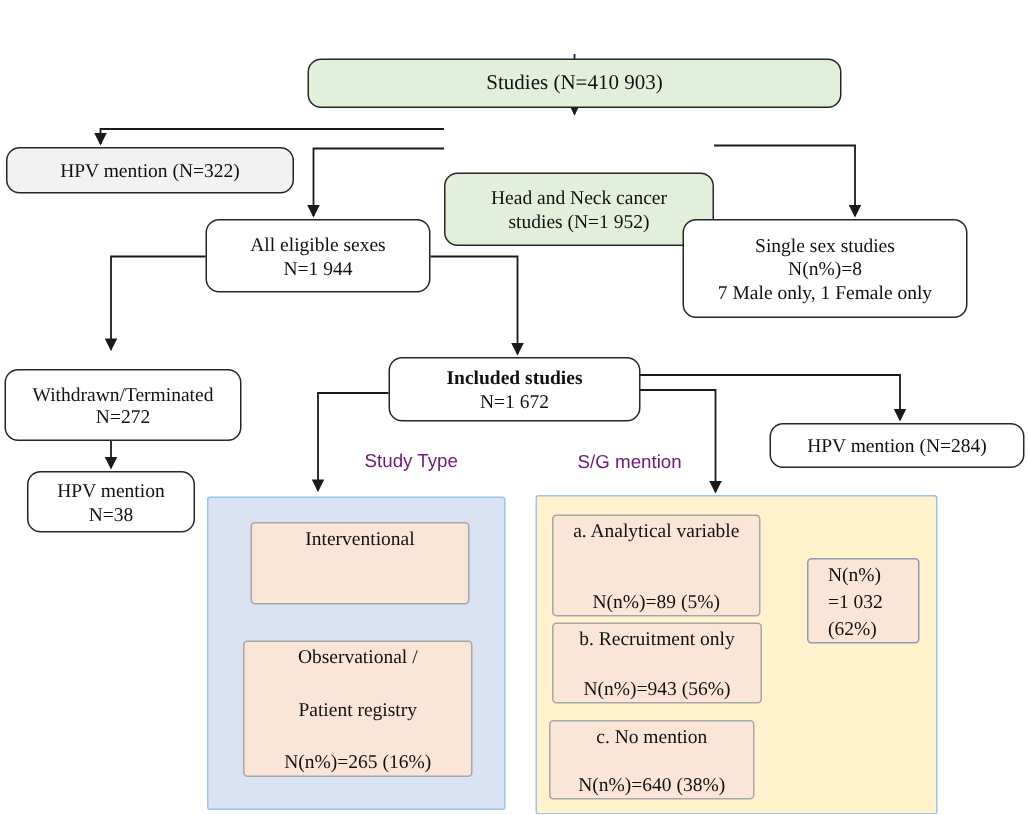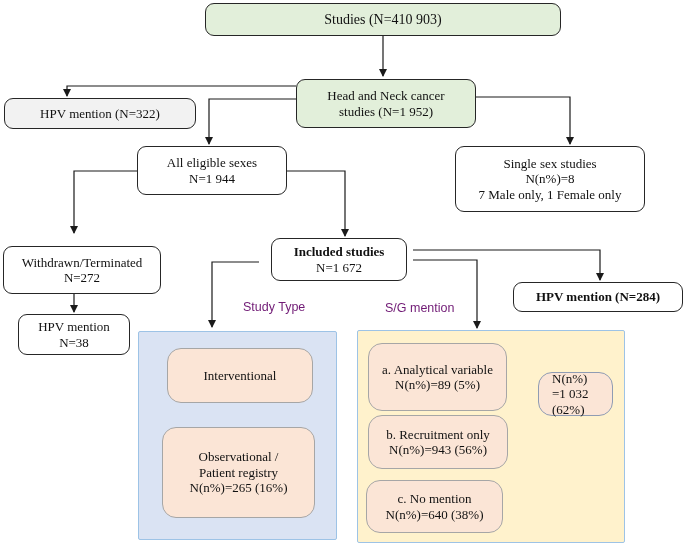--- a/index.html
+++ b/index.html
@@ -18,34 +18,35 @@
     display:flex;flex-direction:column;justify-content:center;align-items:center;
     text-align:center;
     border:1.5px solid #262626;
     border-radius:9px;
     background:#ffffff;
     font-size:13px;line-height:15.5px;
     padding:2px 4px;
     z-index:2;
   }
   .node span{display:block;}
-  .green{background:#e2efda;}
+  .green{background:#e2efda;margin-top:36px;}
   .grayfill{background:#f2f2f2;}
   .panel{
     position:absolute;box-sizing:border-box;
     border:1.5px solid #9dc3e6;border-radius:2px;
     z-index:1;
   }
   .bluepanel{background:#dae3f3;}
   .yellowpanel{background:#fff2cc;}
   .peach{
     background:#fbe5d6;
     border:1px solid #a6a6a6;
-    border-radius:14px;
+    border-radius:3px;
     z-index:3;
+    justify-content:space-between;
   }
   .flabel{
     position:absolute;
     font-family:"Liberation Sans", sans-serif;
     font-size:12.5px;color:#701a75;
     z-index:2;white-space:nowrap;
   }
   .big{font-size:14px;}
   .bold1 span:first-child{font-weight:bold;}
   .leftalign{align-items:flex-start;text-align:left;padding-left:13px;}
@@ -105,31 +106,31 @@
     <span>Single sex studies</span>
     <span>N(n%)=8</span>
     <span>7 Male only, 1 Female only</span>
   </div>
 
   <div class="node" style="left:3px;top:246px;width:158px;height:48px;">
     <span>Withdrawn/Terminated</span>
     <span>N=272</span>
   </div>
 
-  <div class="node bold1" style="left:271px;top:238px;width:136px;height:43px;">
+  <div class="node bold1" style="left:259px;top:238px;width:168px;height:43px;">
     <span>Included studies</span>
     <span>N=1 672</span>
   </div>
 
   <div class="node" style="left:18px;top:314px;width:112px;height:41px;text-align:center;">
     <span>HPV mention</span>
     <span>N=38</span>
   </div>
 
-  <div class="node" style="left:513px;top:282px;width:170px;height:30px;font-weight:bold;">
+  <div class="node" style="left:513px;top:282px;width:170px;height:30px;">
     <span>HPV mention (N=284)</span>
   </div>
 
   <div class="flabel" style="left:243px;top:300px;">Study Type</div>
   <div class="flabel" style="left:385px;top:301px;">S/G mention</div>
 
   <div class="node peach" style="left:167px;top:348px;width:146px;height:55px;">
     <span>Interventional</span>
   </div>
 
@@ -147,19 +148,19 @@
   <div class="node peach" style="left:368px;top:415px;width:140px;height:54px;">
     <span>b. Recruitment only</span>
     <span>N(n%)=943 (56%)</span>
   </div>
 
   <div class="node peach" style="left:366px;top:480px;width:137px;height:53px;">
     <span>c. No mention</span>
     <span>N(n%)=640 (38%)</span>
   </div>
 
-  <div class="node peach leftalign bracebox" style="left:538px;top:372px;width:75px;height:44px;">
+  <div class="node peach leftalign bracebox" style="left:538px;top:372px;width:75px;height:57px;">
     <span>N(n%)</span>
     <span>=1 032</span>
     <span>(62%)</span>
   </div>
 
 </div>
 
 </body></html>

